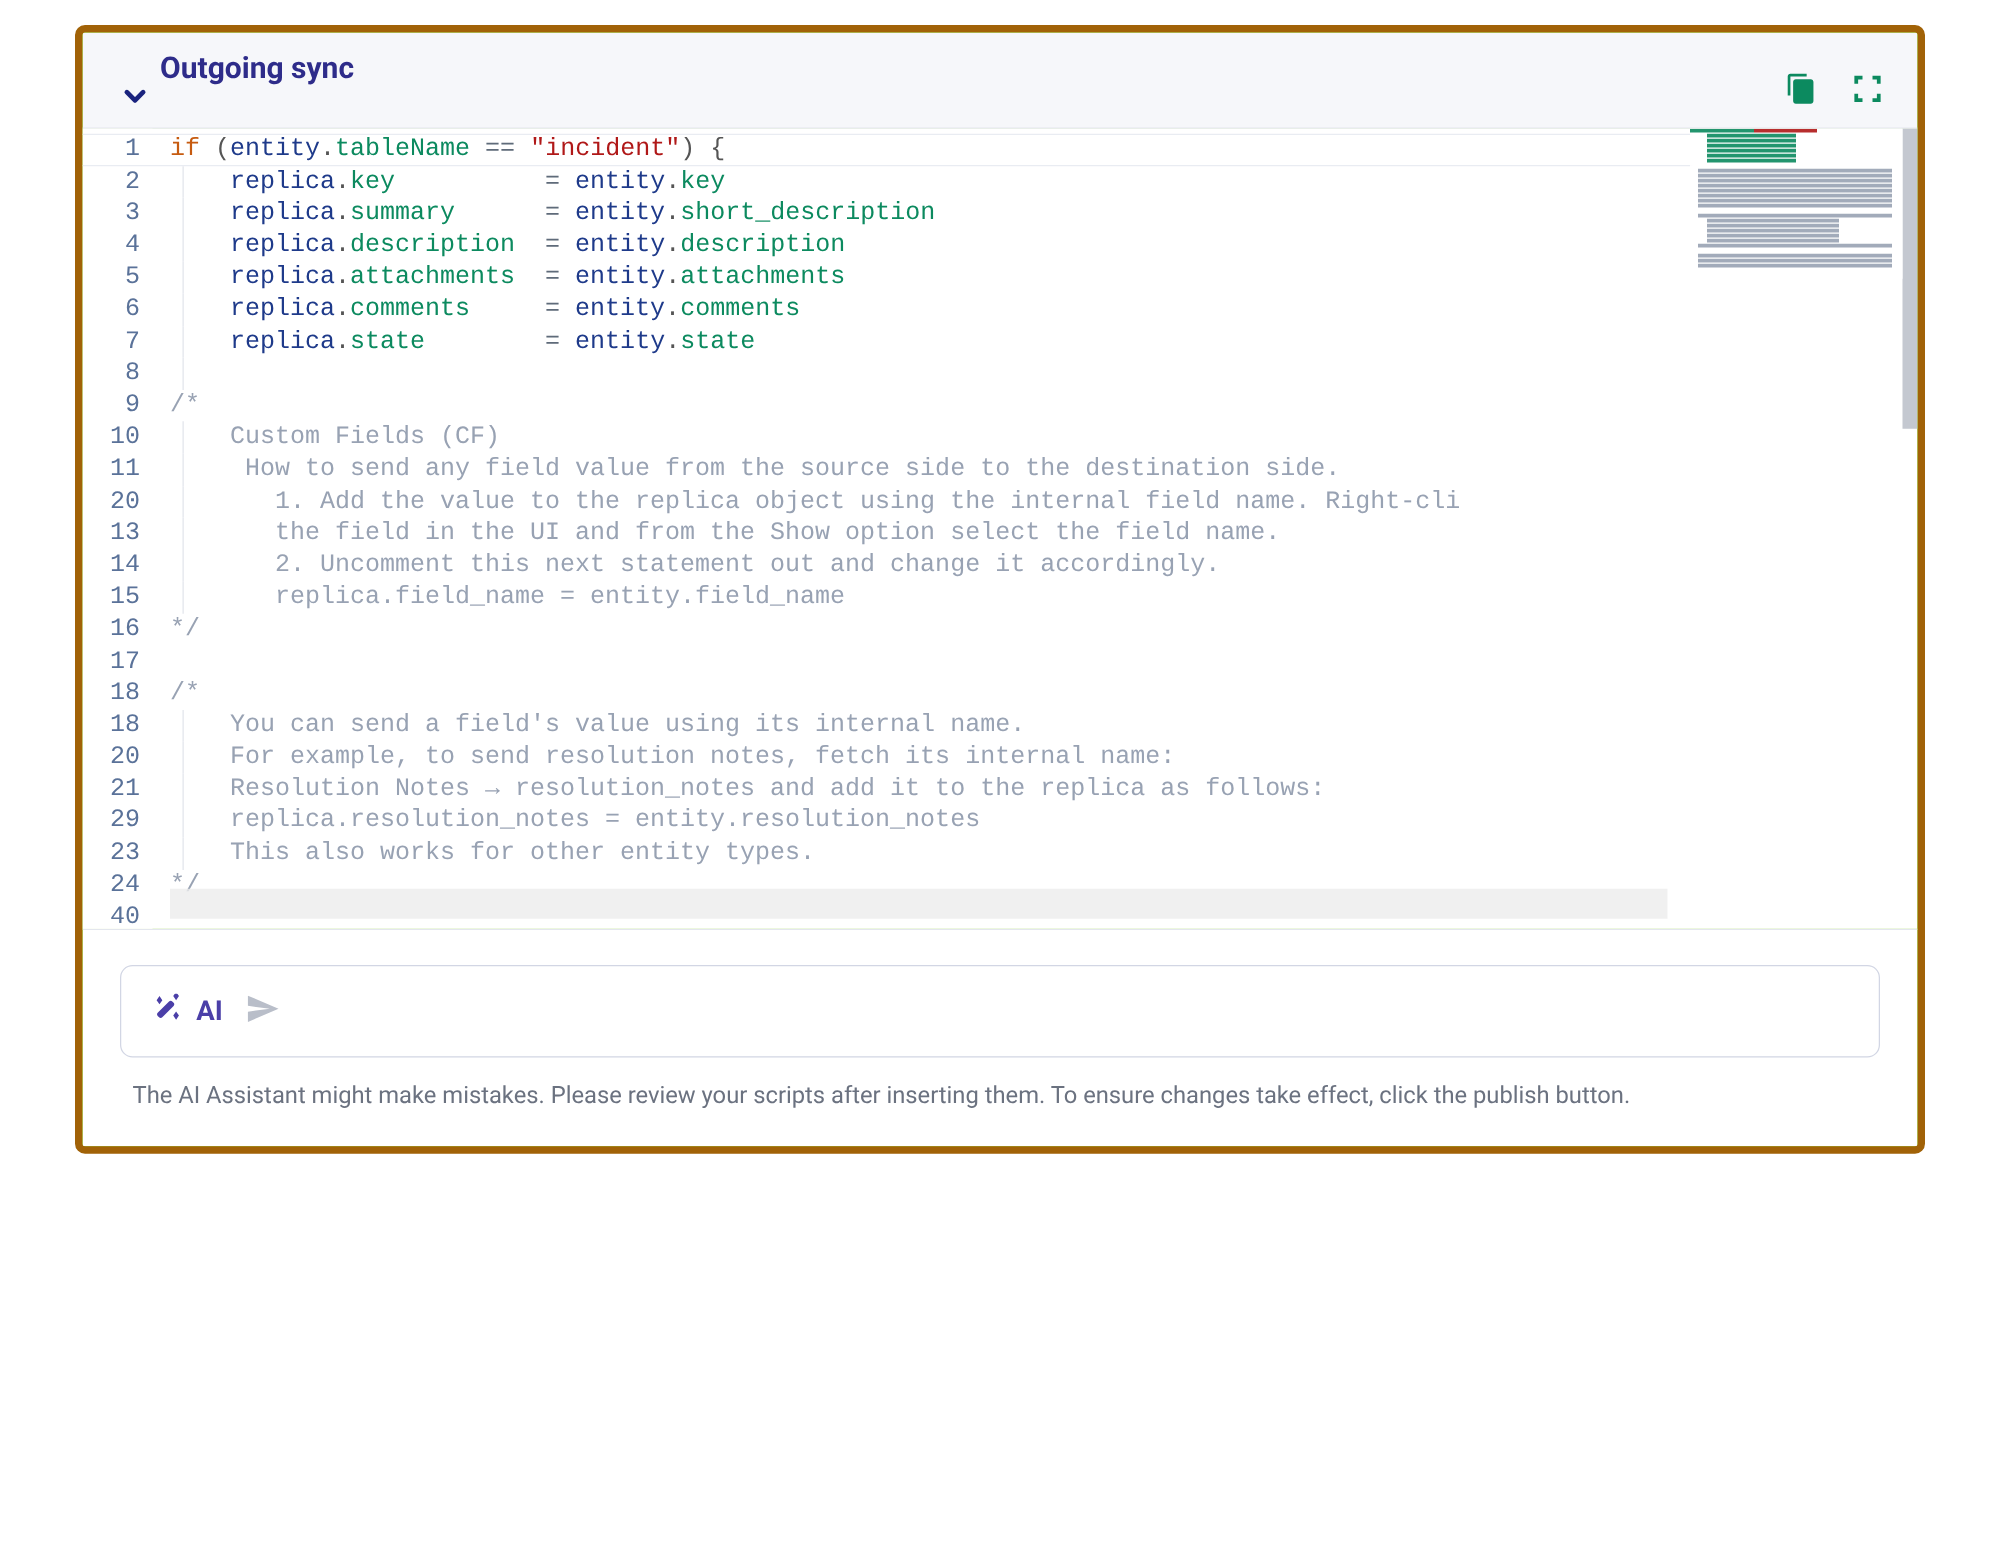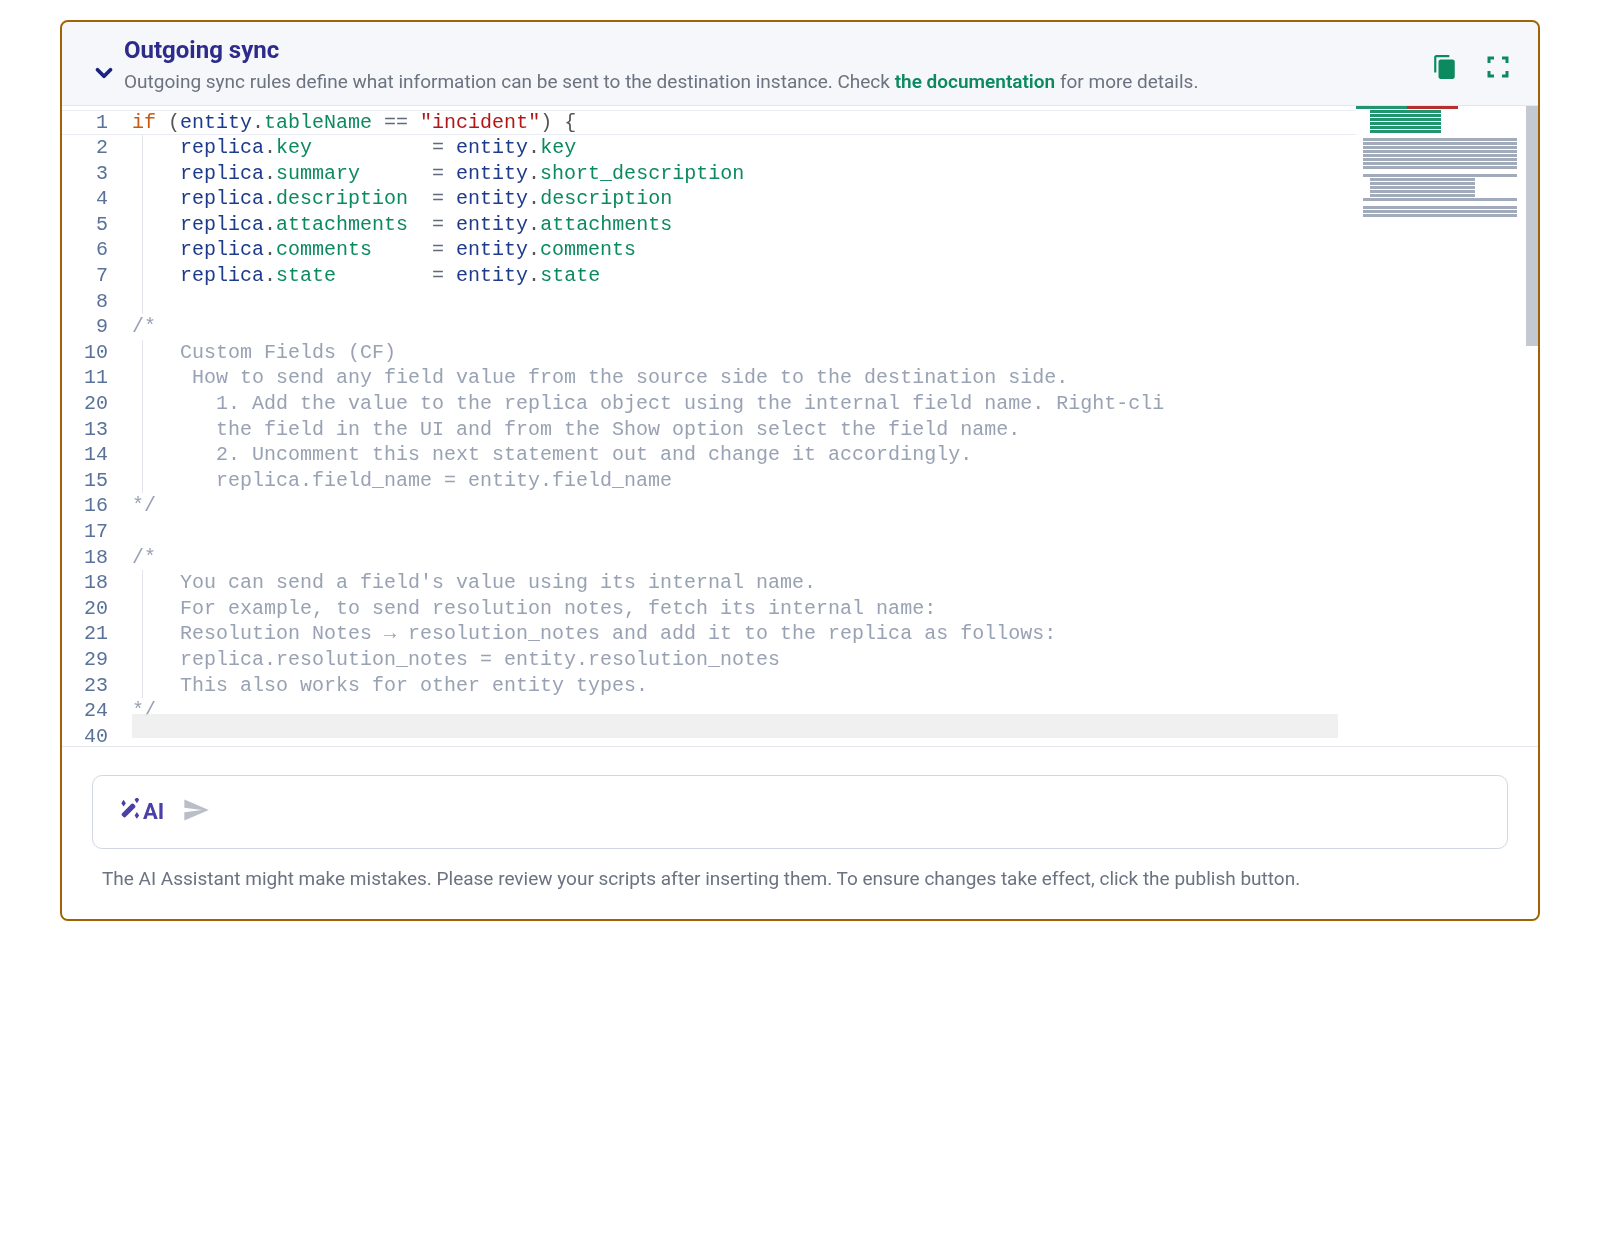--- a/index.html
+++ b/index.html
@@ -5,21 +5,21 @@
   * { box-sizing: border-box; margin: 0; padding: 0; }
   body {
     font-family: -apple-system, BlinkMacSystemFont, "Segoe UI", Roboto, Helvetica, Arial, sans-serif;
     background: #fff;
     color: #333;
     width: 1600px;
     height: 1242px;
     padding: 20px 60px;
   }
   .panel {
-    border: 2px solid #a16207;
+    border: 6px solid #a16207;
     border-radius: 8px;
     background: #84cc16;
     overflow: hidden;
   }
   .panel-header {
     display: flex;
     align-items: flex-start;
     padding: 14px 22px 8px 22px;
     background: #f6f7fa;
     border-bottom: 1px solid #e3e6ed;
@@ -158,21 +158,21 @@
     display:flex;
     align-items:center;
     border:1px solid #d2d6e4;
     border-radius:10px;
     padding: 20px 26px;
     gap:18px;
   }
   .ai-badge {
     display:flex;
     align-items:center;
-    gap:2px;
+    gap:12px;
     color:#4b3fa8;
     font-weight:700;
     font-size:22px;
   }
   .ai-placeholder {
     flex:1;
     color:#6b7280;
     font-size:21px;
   }
   .send-icon {
@@ -198,23 +198,20 @@
   <div class="panel-header">
     <div class="chevron-col">
       <span class="chevron">
         <svg width="26" height="26" viewBox="0 0 24 24" fill="none" stroke="currentColor" stroke-width="3.5" stroke-linecap="round" stroke-linejoin="round">
             <polyline points="6 9 12 15 18 9"></polyline>
           </svg>
       </span>
     </div>
     <div class="title-col">
       <div class="panel-title">Outgoing sync</div>
-      <div class="panel-subtitle">
-        <span>Outgoing sync rules define what information can be sent to the destination instance. Check </span><a class="doc-link">the documentation</a><span> for more details.</span>
-      </div>
     </div>
     <div class="header-actions">
       <span class="icon-btn">
         <svg width="26" height="26" viewBox="0 0 24 24" fill="currentColor">
             <path d="M16 1H4c-1.1 0-2 .9-2 2v14h2V3h12V1zm3 4H8c-1.1 0-2 .9-2 2v14c0 1.1.9 2 2 2h11c1.1 0 2-.9 2-2V7c0-1.1-.9-2-2-2z"></path>
           </svg>
       </span>
       <span class="icon-btn">
         <svg width="24" height="24" viewBox="0 0 24 24" fill="none" stroke="currentColor" stroke-width="3">
             <path d="M3 8V3h5M21 8V3h-5M3 16v5h5M21 16v5h-5"></path>

